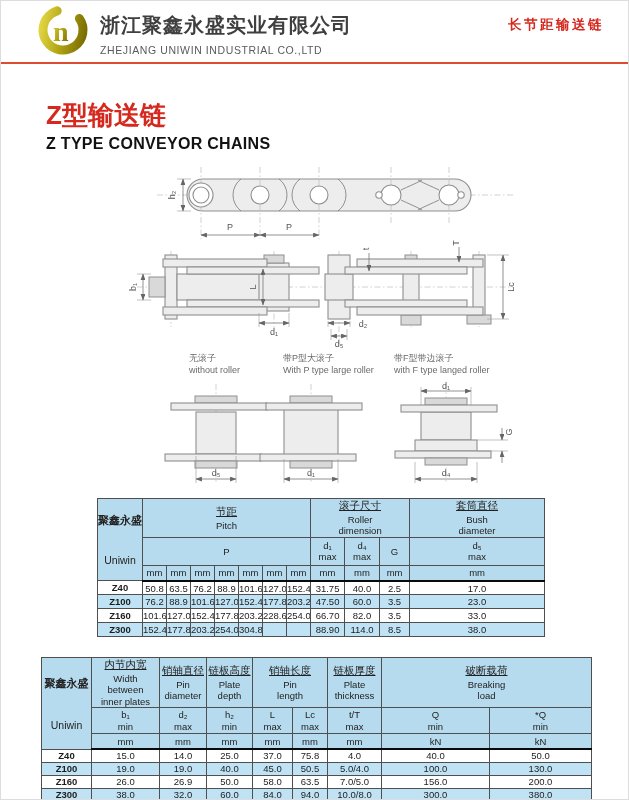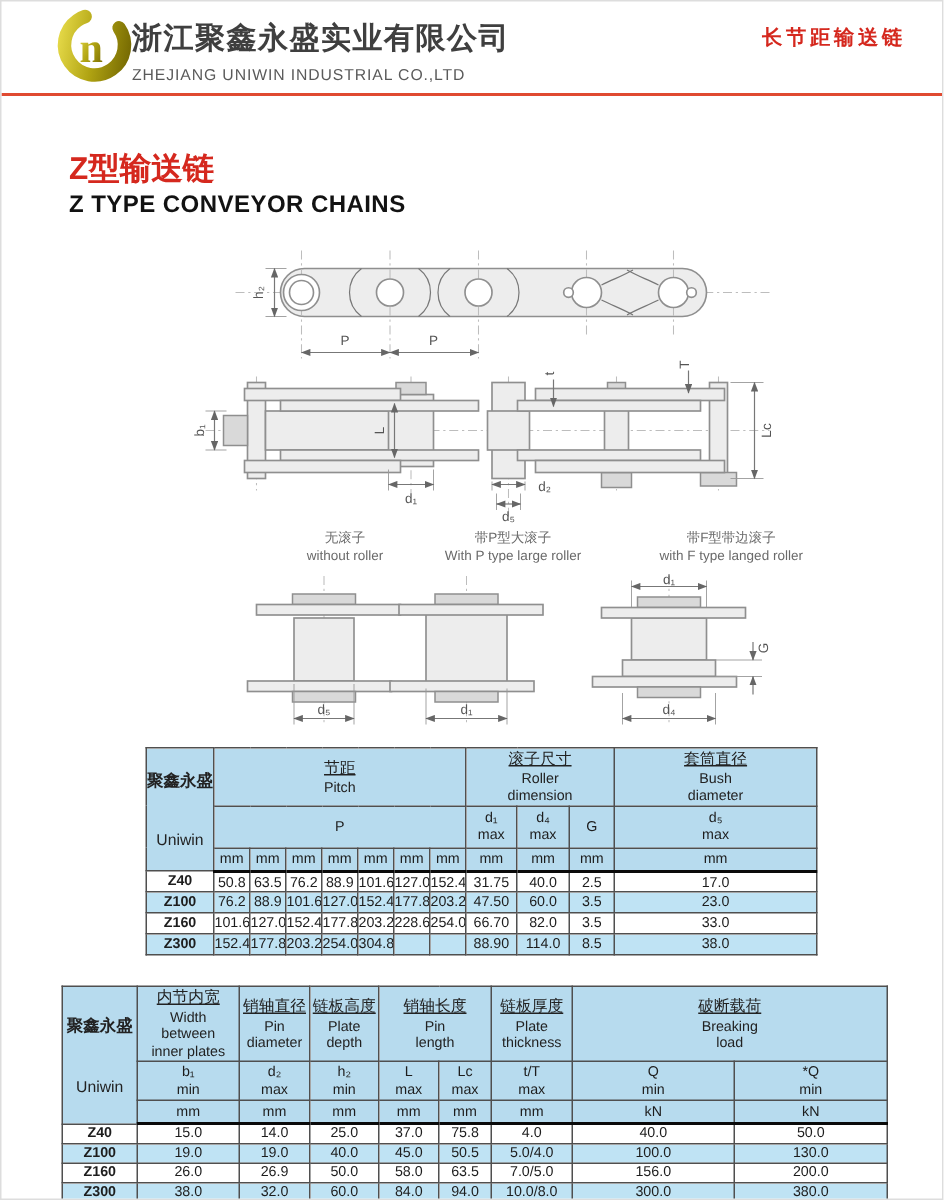--- a/index.html
+++ b/index.html
@@ -2,36 +2,36 @@
 <html><head>
 <meta charset="utf-8">
 <style>
   html,body{margin:0;padding:0;background:#f2f2f2;}
   #page{position:relative;width:629px;height:800px;margin:0 auto;background:#fff;
         border:1px solid #ddd;box-sizing:border-box;overflow:hidden;
         font-family:"Liberation Sans", sans-serif;color:#222;}
 
   
   .logo{position:absolute;left:33px;top:3px;}
-  .company{position:absolute;left:87px;top:11px;}
+  .company{position:absolute;left:99px;top:11px;}
   .company-cn{font-size:20px;font-weight:bold;color:#3f3f3f;letter-spacing:1px;}
   .company-en{font-size:10.5px;color:#5a5a5a;margin-top:5px;letter-spacing:0.6px;}
   .product{position:absolute;right:24px;top:15px;text-align:center;}
   .product-cn{font-size:13.5px;font-weight:bold;color:#d5281e;letter-spacing:2.5px;}
   .product-en{font-size:10.5px;font-weight:bold;color:#1b1b1b;margin-top:3px;}
   .red-rule{position:absolute;left:0;top:61px;width:629px;height:2px;background:#e04a31;}
 
   
   .title{position:absolute;left:45px;top:97px;}
-  .title-cn{font-size:21px;font-weight:bold;color:#d5281e;}
+  .title-cn{font-size:26px;font-weight:bold;color:#d5281e;}
   .title-en{font-size:16px;font-weight:800;color:#121212;margin-top:2px;letter-spacing:0.3px;}
 
   
   .main-drawing{position:absolute;left:128px;top:158px;}
-  .variant{position:absolute;top:351px;text-align:center;}
+  .variant{position:absolute;top:351px;}
   .v-label{font-size:9px;color:#6a6a6a;line-height:1.35;}
   .variant svg{display:block;margin-top:6px;}
   .part{fill:#ededed;stroke:#8f8f8f;stroke-width:1.1;}
   .part2{fill:#d9d9d9;stroke:#8f8f8f;stroke-width:1;}
   .hole{fill:#fff;stroke:#8f8f8f;stroke-width:1.1;}
   .cl{stroke:#bdbdbd;stroke-width:0.7;stroke-dasharray:6 2.5 1.5 2.5;fill:none;}
   .dim{stroke:#777;stroke-width:0.8;fill:none;}
   .ext{stroke:#999;stroke-width:0.6;fill:none;}
   .dimtxt{font-size:9px;fill:#555;}
   .dimtxt.mid{text-anchor:middle;}

